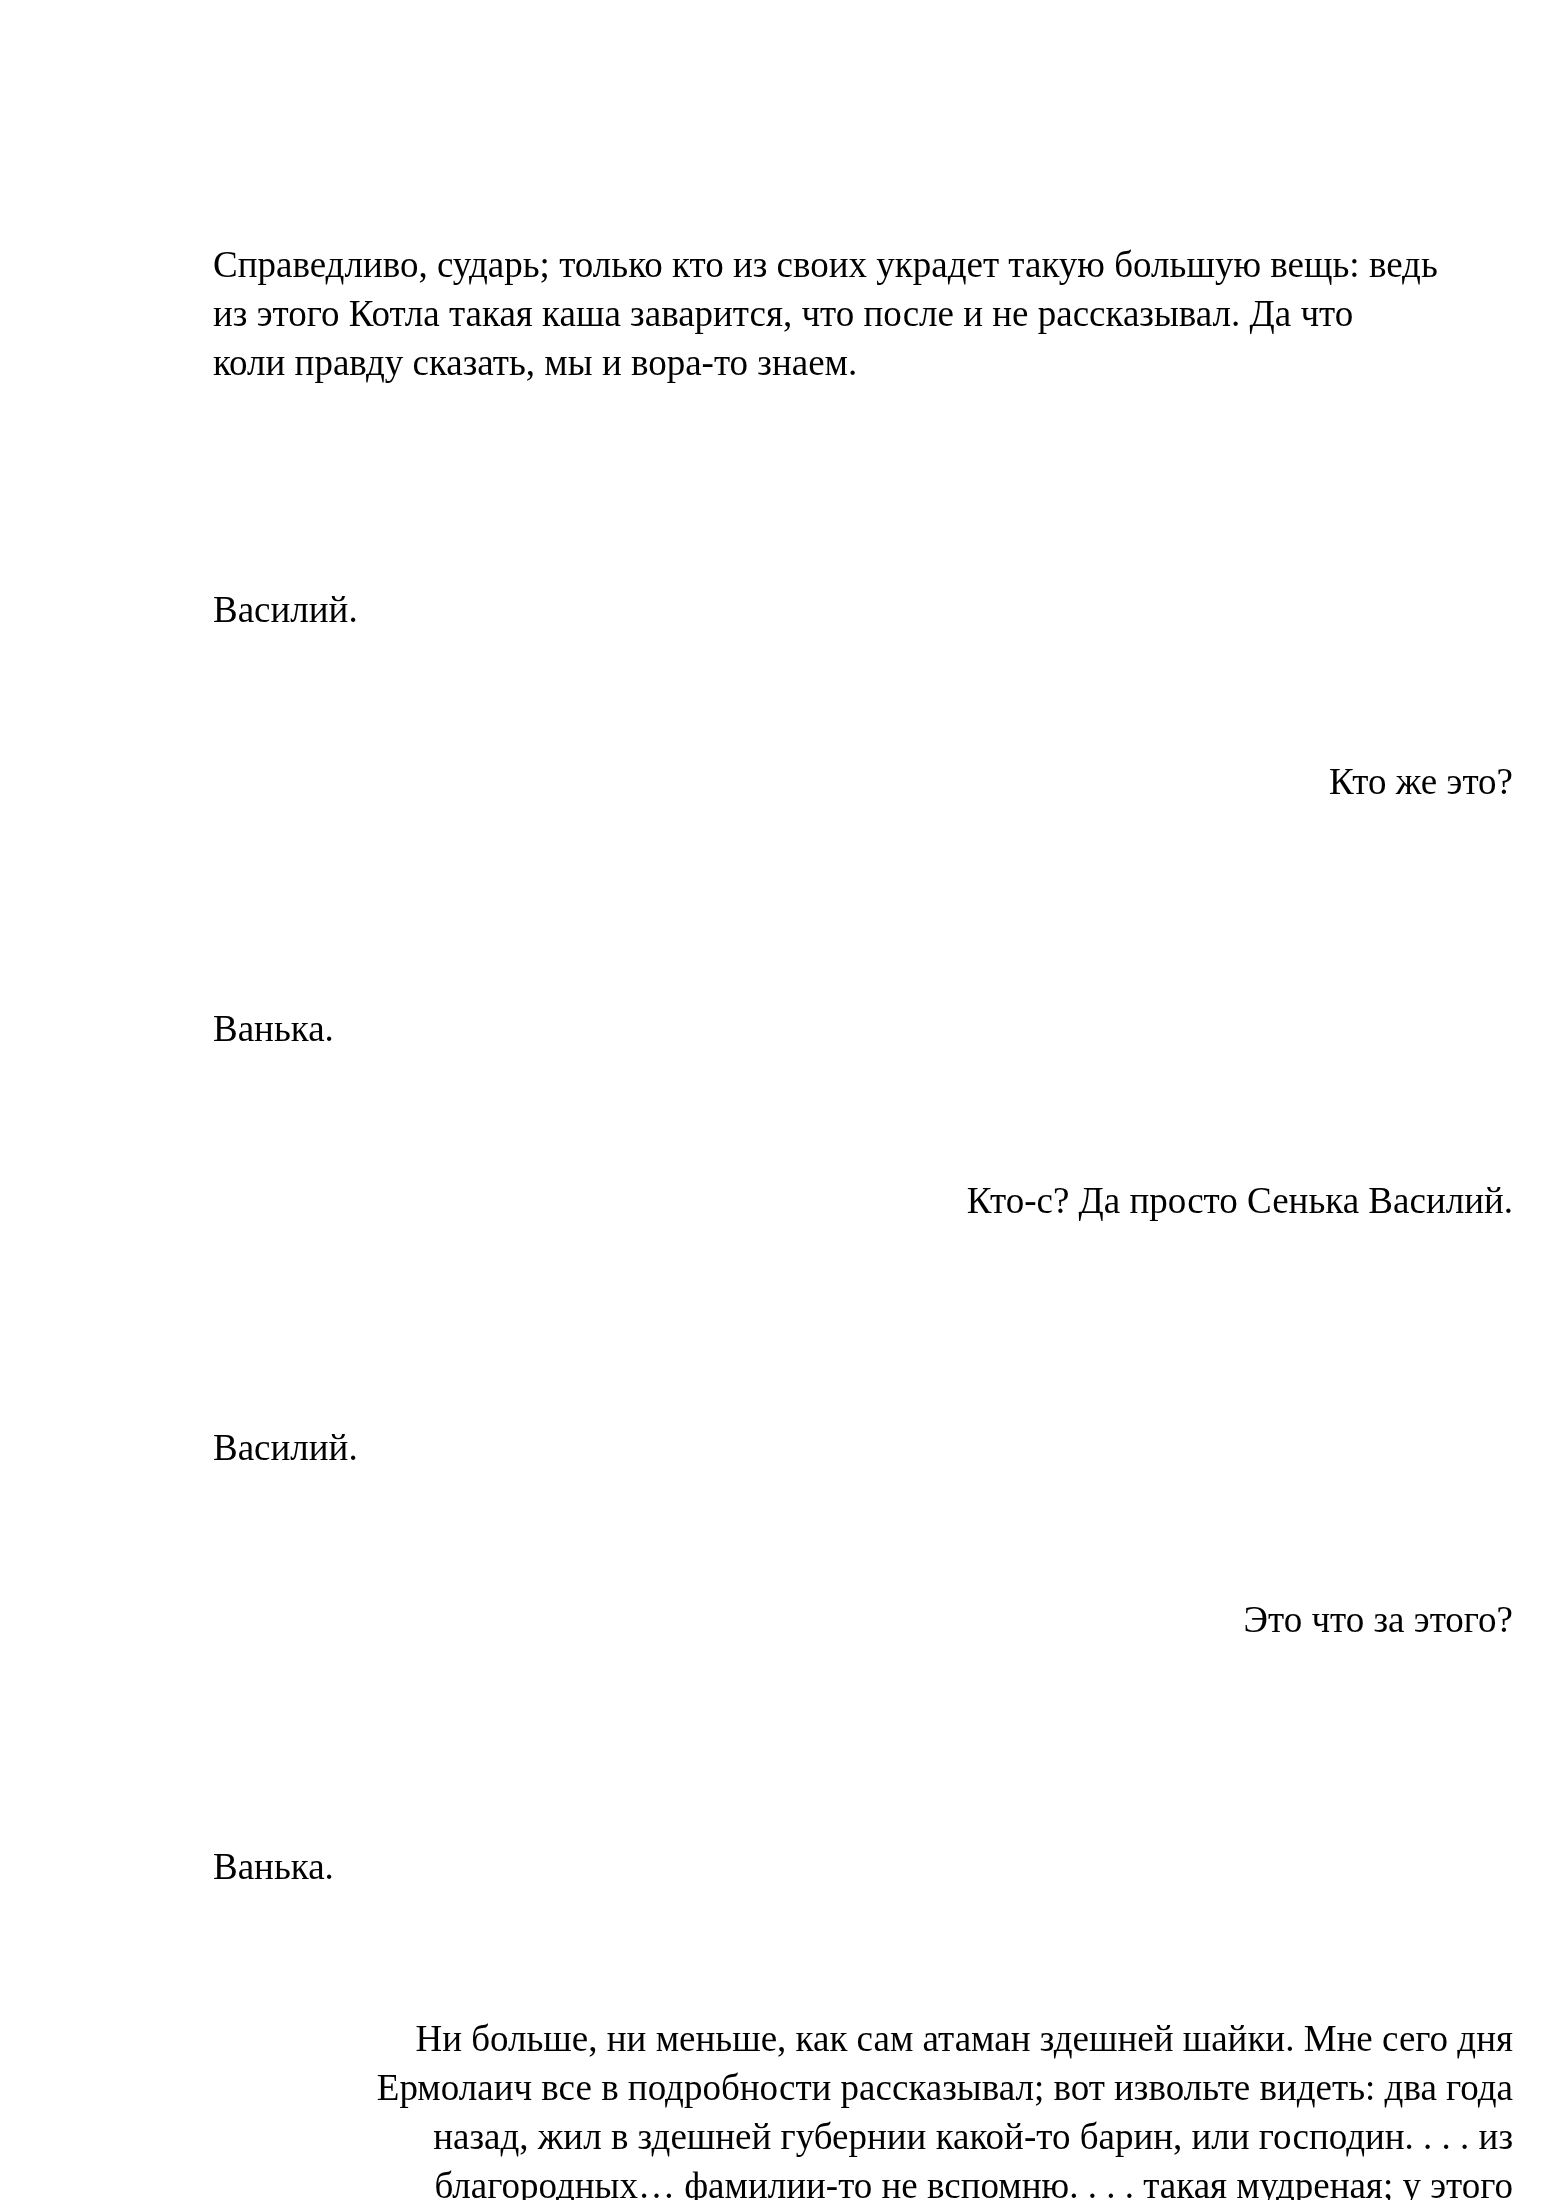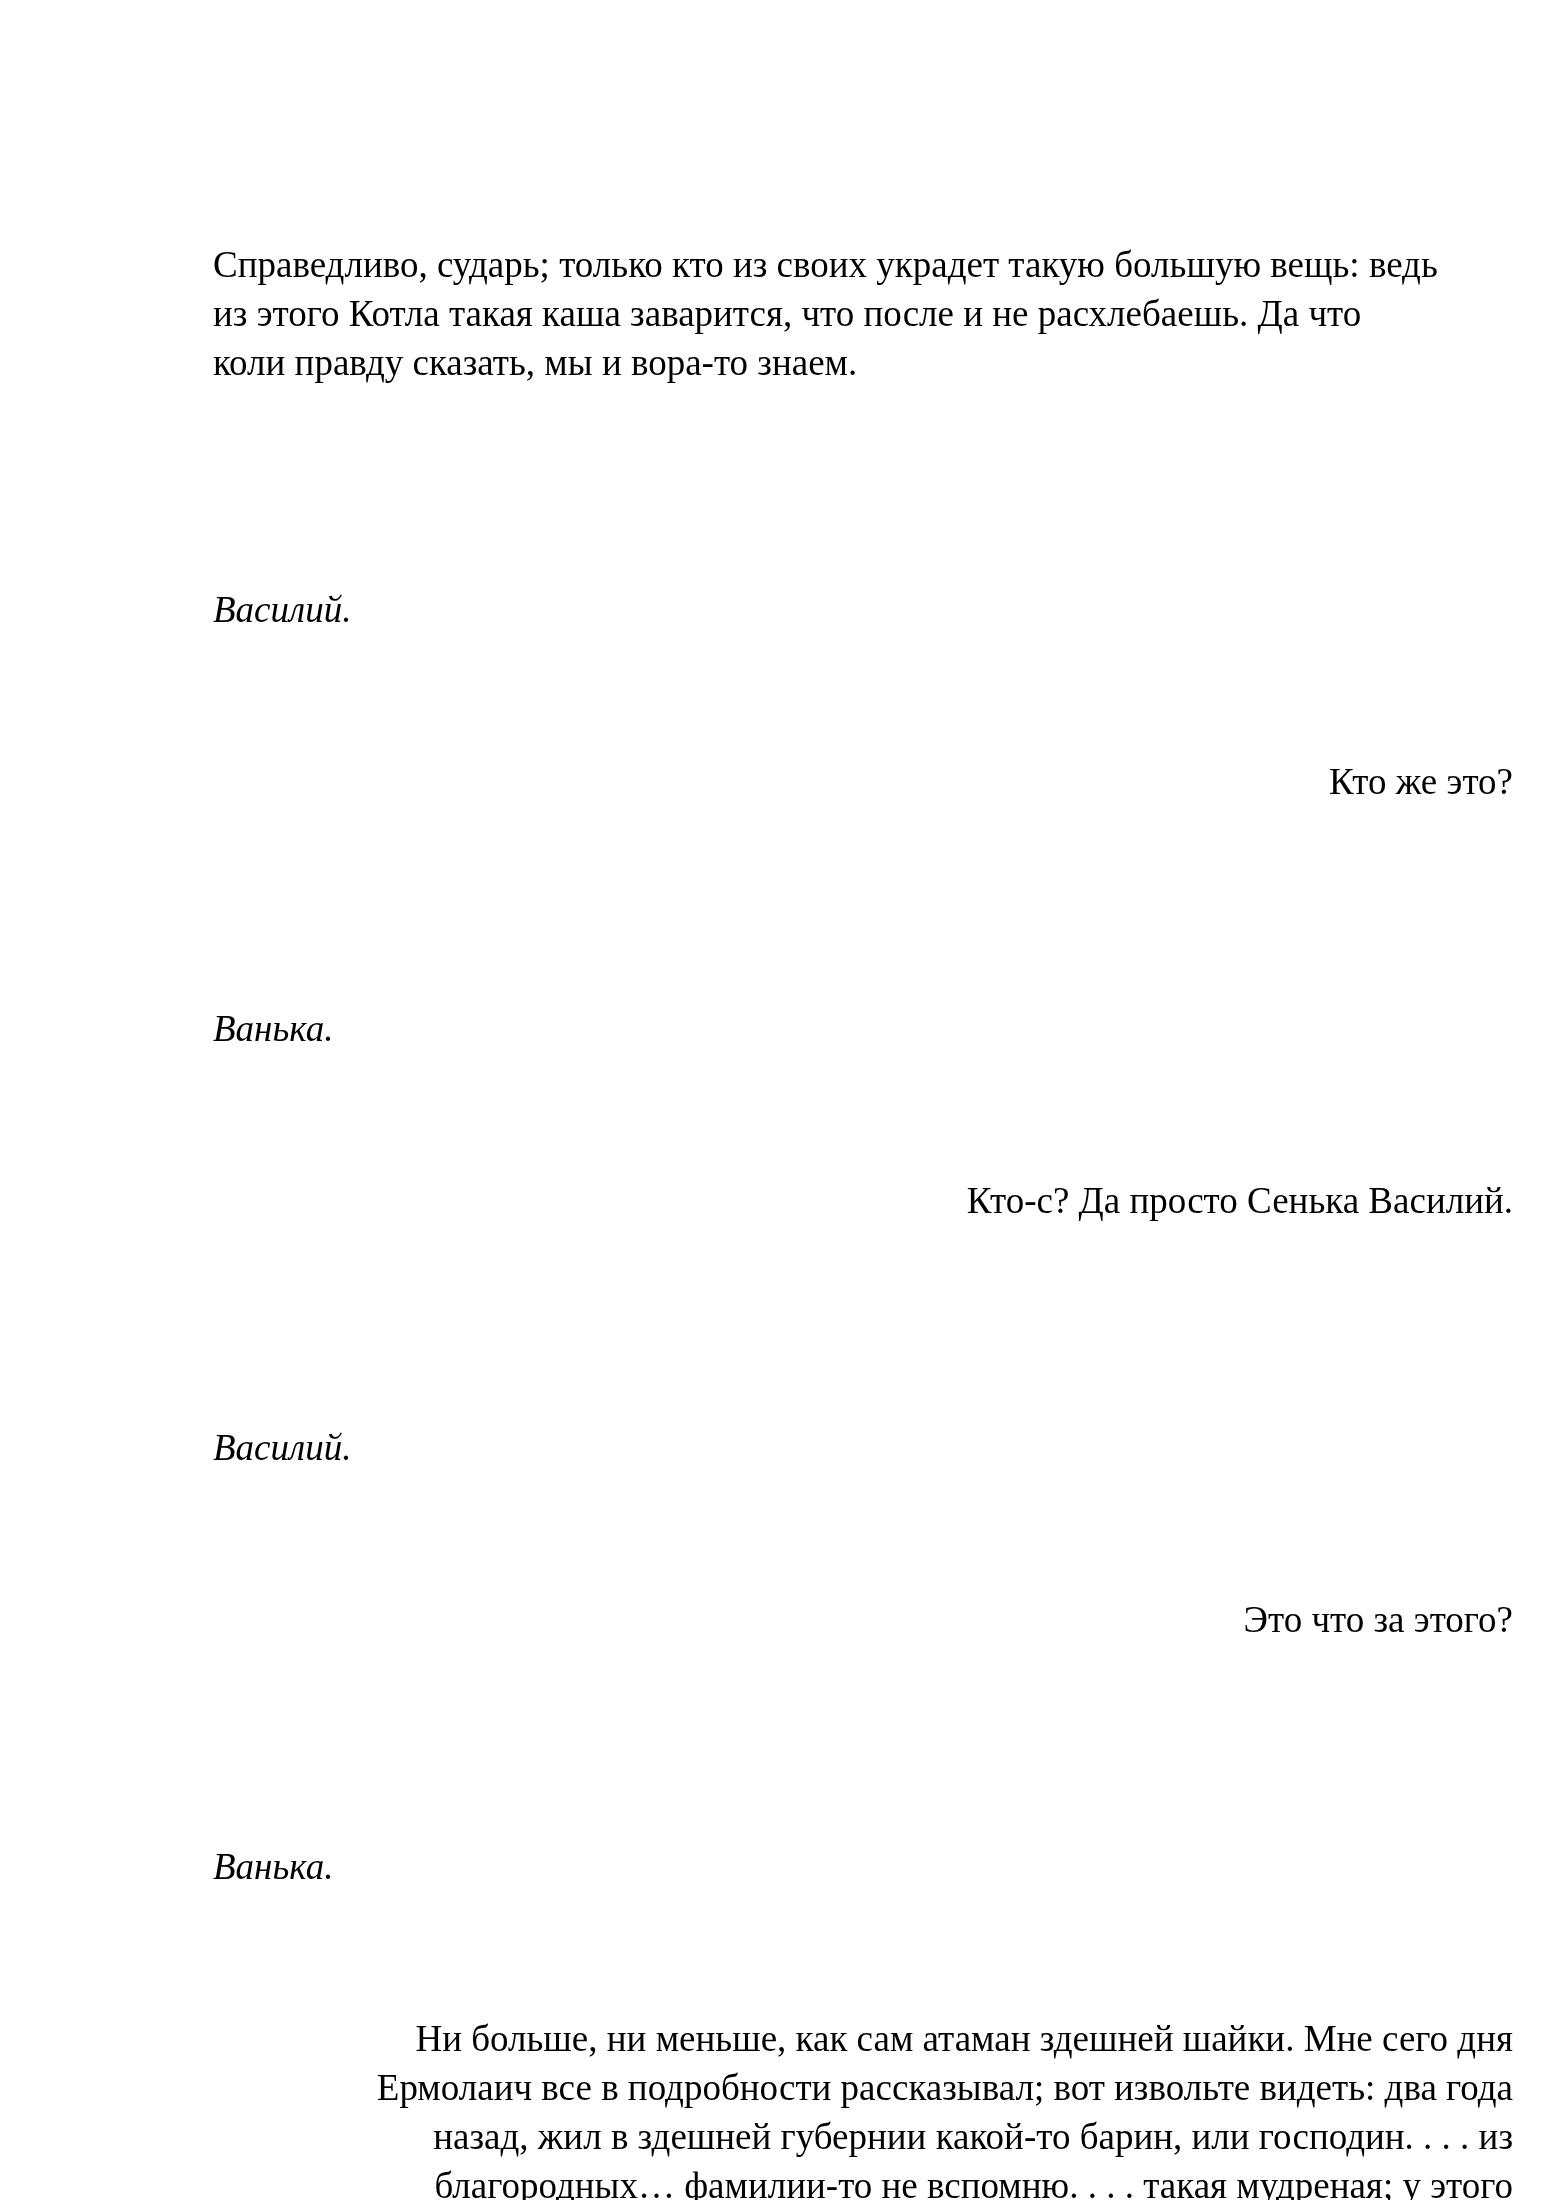--- a/index.html
+++ b/index.html
@@ -26,35 +26,34 @@
     white-space: pre; 
   }
   .content p {
     margin: 0;
     padding: 0;
   }
   .narration {
     margin: 0;
   }
   .speaker {
-    font-style: italic;
     margin-top: 100px !important;
   }
   .speech {
     margin-top: 25px !important;
     text-align: right;
   }
 </style>
 </head>
 <body>
 
 <div class="page">
   <div class="content">
     <p class="narration">Справедливо, сударь; только кто из своих украдет такую большую вещь: ведь
-из этого Котла такая каша заварится, что после и не расхлебаешь. Да что
+из этого Котла такая каша заварится, что после и не рассказывал. Да что
 коли правду сказать, мы и вора-то знаем.</p>
     <p class="speaker">Василий.</p>
     <p class="speech">Кто же это?</p>
     <p class="speaker">Ванька.</p>
     <p class="speech">Кто-с? Да просто Сенька Василий.</p>
     <p class="speaker">Василий.</p>
     <p class="speech">Это что за этого?</p>
     <p class="speaker">Ванька.</p>
     <p class="speech">Ни больше, ни меньше, как сам атаман здешней шайки. Мне сего дня
 Ермолаич все в подробности рассказывал; вот извольте видеть: два года

